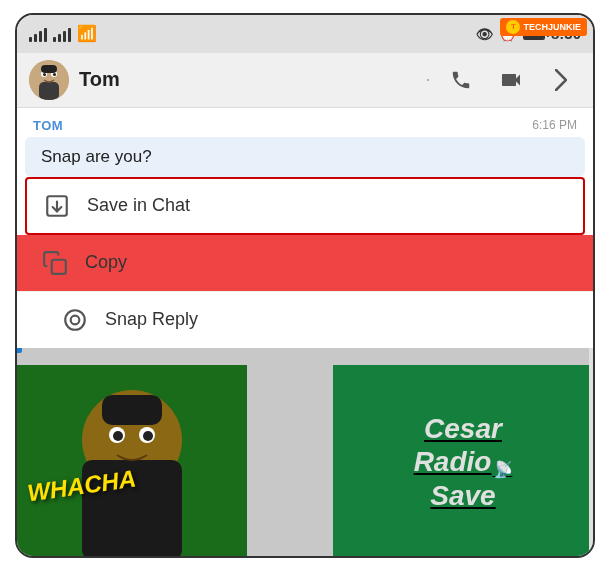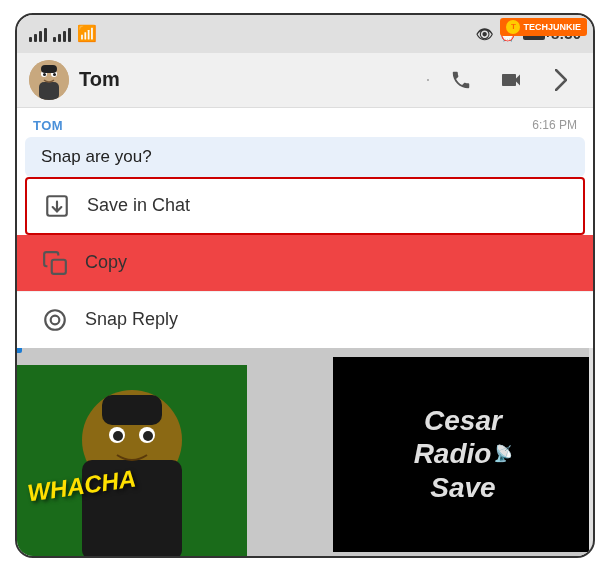--- a/index.html
+++ b/index.html
@@ -447,24 +447,24 @@
         <circle cx="65" cy="55" r="8" fill="#fff"></circle>
         <circle cx="95" cy="55" r="8" fill="#fff"></circle>
         <circle cx="66" cy="56" r="5" fill="#222"></circle>
         <circle cx="96" cy="56" r="5" fill="#222"></circle>
         <path d="M65 75 Q80 85 95 75" stroke="#5a3a0a" stroke-width="2" fill="none"></path>
         <rect x="50" y="15" width="60" height="30" rx="10" fill="#1a1a1a"></rect>
       </svg>
       <div style="color:#ffe000;font-size:24px;font-weight:900;font-style:italic;transform:rotate(-8deg);position:absolute;bottom:60px;left:10px;text-shadow:2px 2px 4px rgba(0,0,0,0.7);">WHACHA</div>
     </div>
 
-    <div class="bg-image-right" style="position:absolute;bottom:8px;right:0;width:260px;height:195px;background:#000000;display:flex;align-items:center;justify-content:center;text-decoration:underline;">
+    <div class="bg-image-right" style="position:absolute;bottom:0;right:0;width:260px;height:195px;background:#15803d;display:flex;align-items:center;justify-content:center;text-decoration:underline;">
       <div style="text-align:center;">
         <div style="color:#e0e0e0;font-size:28px;font-weight:900;font-style:italic;line-height:1.2;">Cesar</div>
-        <div style="color:#e0e0e0;font-size:28px;font-weight:900;font-style:italic;line-height:1.2;display:flex;align-items:center;gap:1px;">
+        <div style="color:#e0e0e0;font-size:28px;font-weight:900;font-style:italic;line-height:1.2;display:flex;align-items:flex-end;gap:1px;">
           <span>Radio</span>
           <span style="font-size:16px;">📡</span>
         </div>
         <div style="color:#e0e0e0;font-size:28px;font-weight:900;font-style:italic;line-height:1.2;">Save</div>
       </div>
     </div>
 
     <div class="left-indicator"></div>
     <div class="left-indicator-blue"></div>
 
@@ -500,21 +500,21 @@
         <div class="menu-item" style="display:flex;align-items:center;padding:14px 24px;gap:16px;border-bottom:1px solid #f0f0f0;background:#ef4444;">
           <div class="menu-item-icon">
             <svg width="26" height="26" viewBox="0 0 24 24" fill="none" stroke="#555" stroke-width="2">
               <rect x="9" y="9" width="13" height="13" rx="2" stroke="#555" stroke-width="2"></rect>
               <path d="M5 15H4a2 2 0 01-2-2V4a2 2 0 012-2h9a2 2 0 012 2v1" stroke="#555" stroke-width="2"></path>
             </svg>
           </div>
           <span class="menu-item-label">Copy</span>
         </div>
 
-        <div class="menu-item" style="display:flex;align-items:center;padding:14px 24px;background:#fff;">
+        <div class="menu-item" style="display:flex;align-items:center;padding:14px 24px;background:#fff;margin-left:20px;">
           <div class="menu-item-icon">
             <svg width="26" height="26" viewBox="0 0 24 24" fill="none" stroke="#555" stroke-width="2">
               <circle cx="12" cy="12" r="9" stroke="#555" stroke-width="2"></circle>
               <circle cx="12" cy="12" r="4" stroke="#555" stroke-width="2"></circle>
             </svg>
           </div>
           <span class="menu-item-label">Snap Reply</span>
         </div>
 
       </div>

